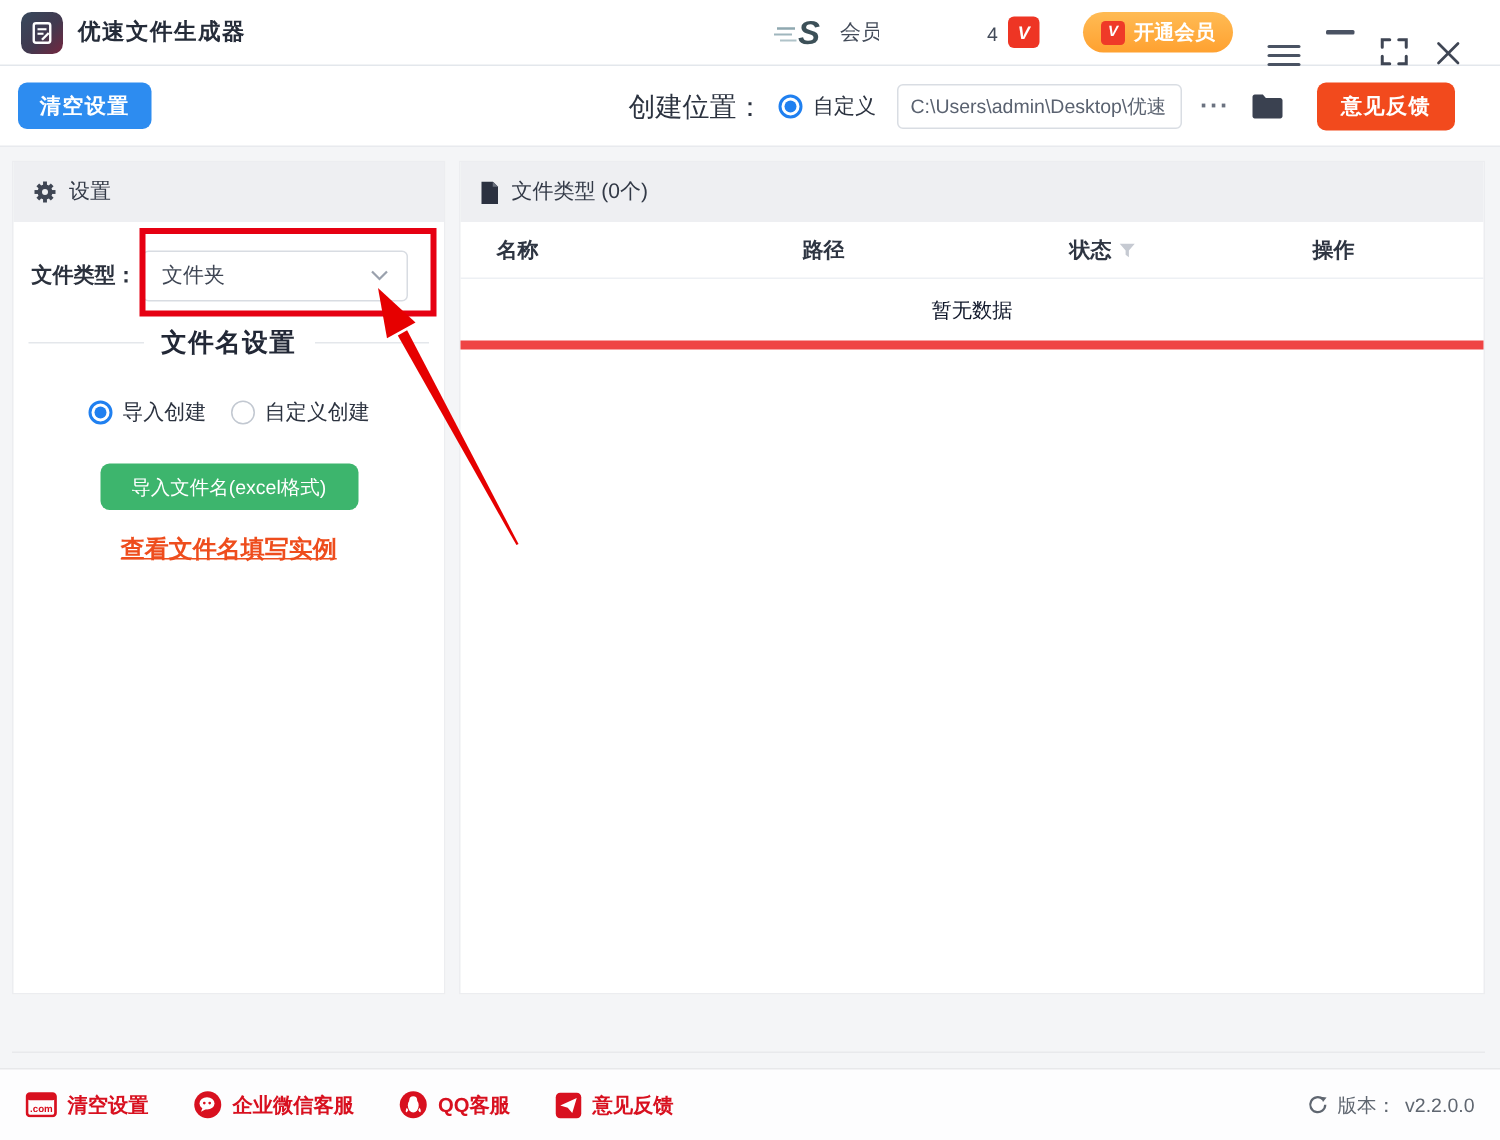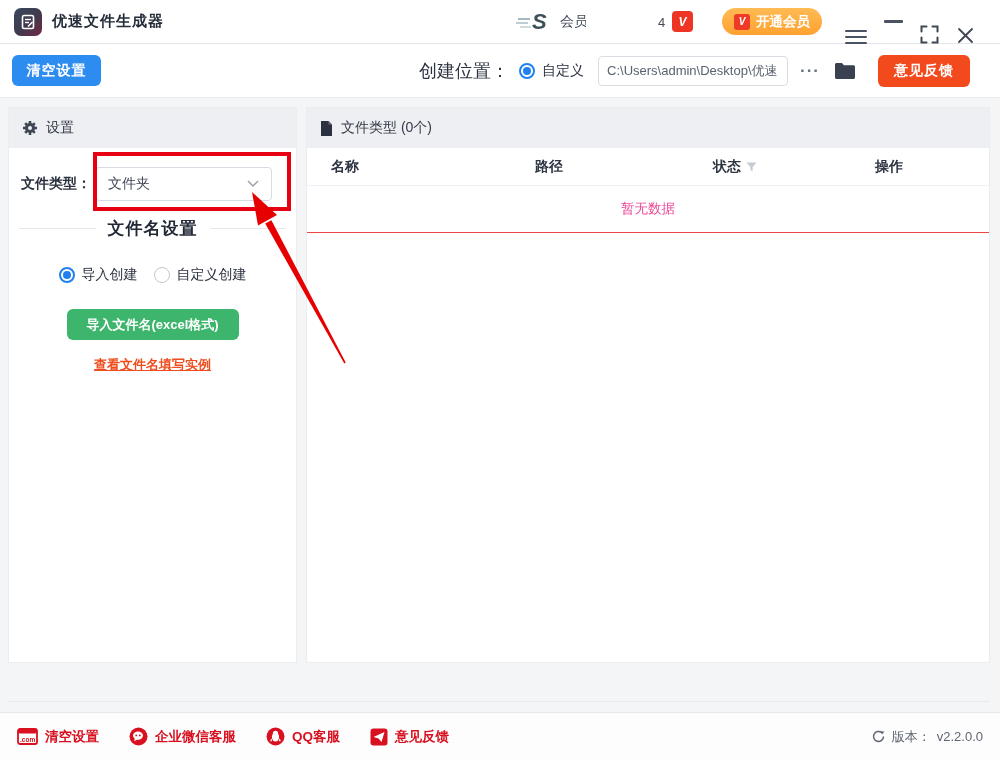--- a/index.html
+++ b/index.html
@@ -131,42 +131,42 @@
 
   .radio-row { display: flex; align-items: center; justify-content: center; margin-top: 26px; }
   .radio-row .group2 { margin-left: 16px; }
   .rgroup { display: flex; align-items: center; cursor: pointer; }
 
   .btn-import {
     display: block; margin: 25px auto 14px auto;
     width: 172px; height: 31px;
     background: #3db56d; color: #fff;
     border: none; border-radius: 6px;
-    font-size: 13px; font-weight: bold;
+    font-size: 13px; font-weight: normal;
     cursor: pointer; font-family: inherit;
   }
   .example-link {
     display: block; margin-top: 16px; text-align: center;
-    font-size: 13px; color: #ee4d1d; text-decoration: underline;
+    font-size: 16px; color: #ee4d1d; text-decoration: underline;
     font-weight: 600; cursor: pointer; font-family: Liberation Mono, monospace;
   }
 
   
   .table-header {
     display: grid; grid-template-columns: 204px 178px 172px 1fr;
     height: 38px; align-items: center;
     border-bottom: 1px solid #edf0f4;
     font-size: 14px; font-weight: bold; color: #2e3542;
   }
   .table-header .cell { padding-left: 24px; display: flex; align-items: center; gap: 5px; }
   .table-header .cell.last { padding-left: 14px; }
   .empty-row {
     height: 47px; display: flex; align-items: center; justify-content: center;
-    font-size: 13.5px; color: #ec4899;
-    border-bottom: 1px solid #ef4444;
+    font-size: 13.5px; color: #0f172a;
+    border-bottom: 6px solid #ef4444;
   }
 
   .red-box {
     position: absolute; left: 93px; top: 54px; width: 198px; height: 59px;
     border: 4px solid #e60012; z-index: 5; pointer-events: none;
   }
   .arrow-overlay { position: absolute; left: 0; top: 0; width: 1000px; height: 614px; z-index: 6; pointer-events: none; }
 
   .bottom-divider { position: absolute; left: 8px; right: 10px; top: 603px; height: 1px; background: #e8e9ec; }
 

